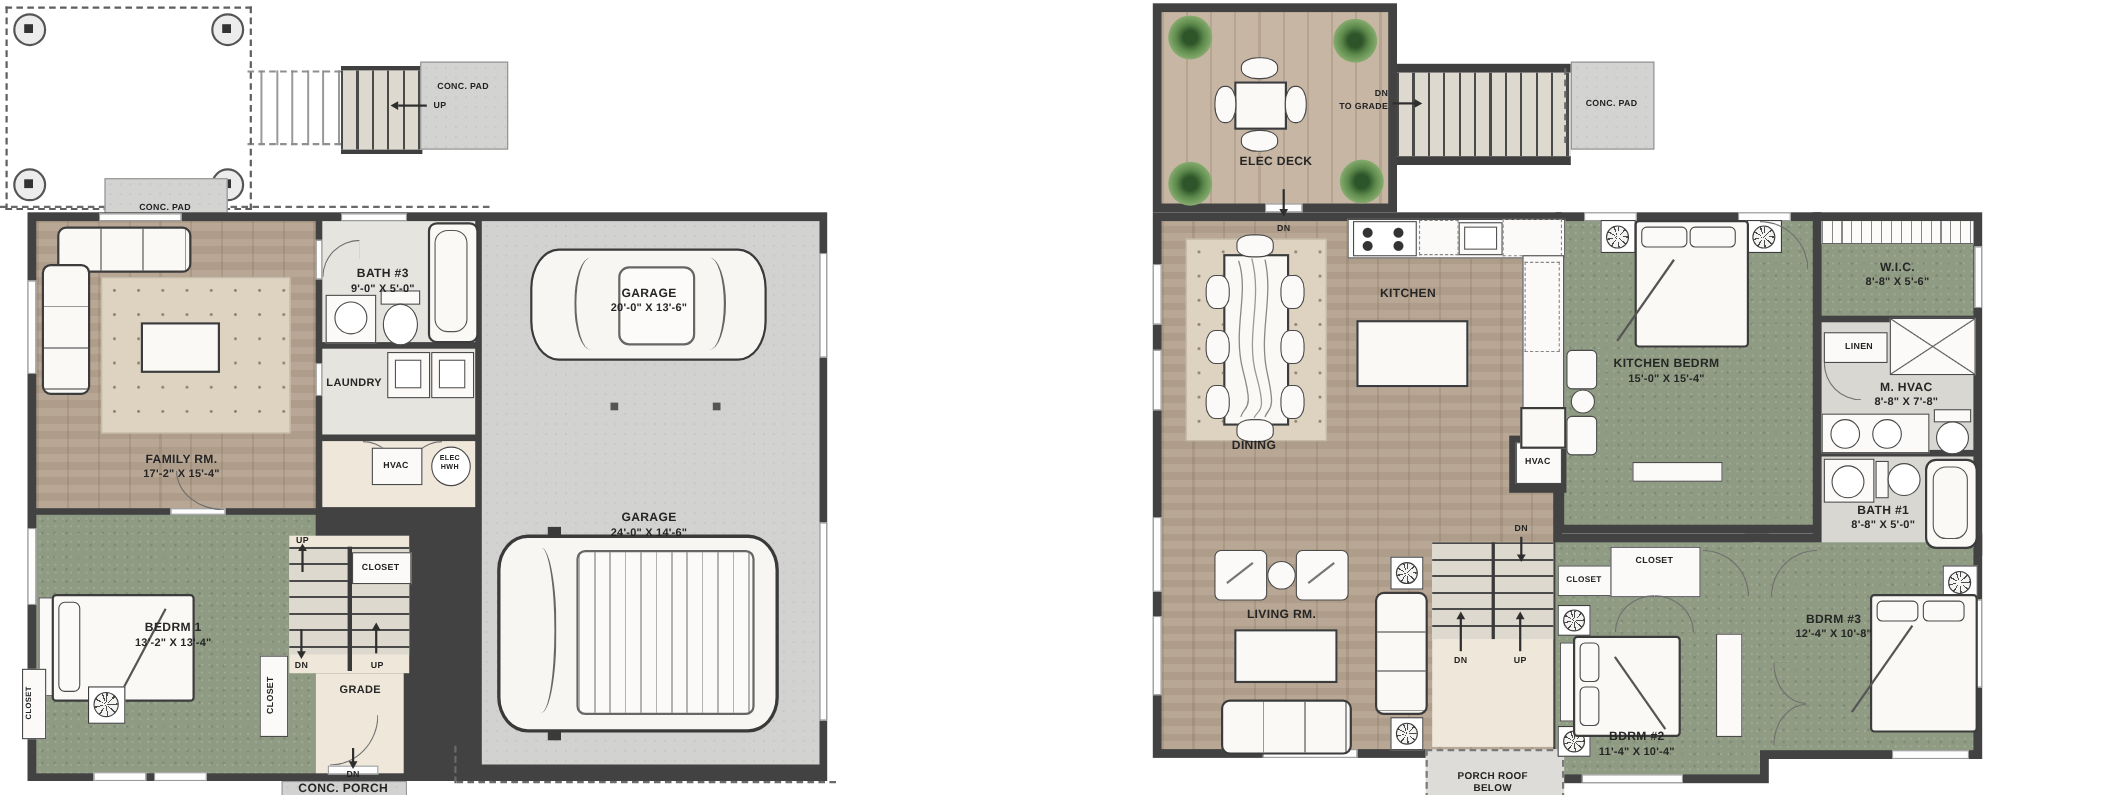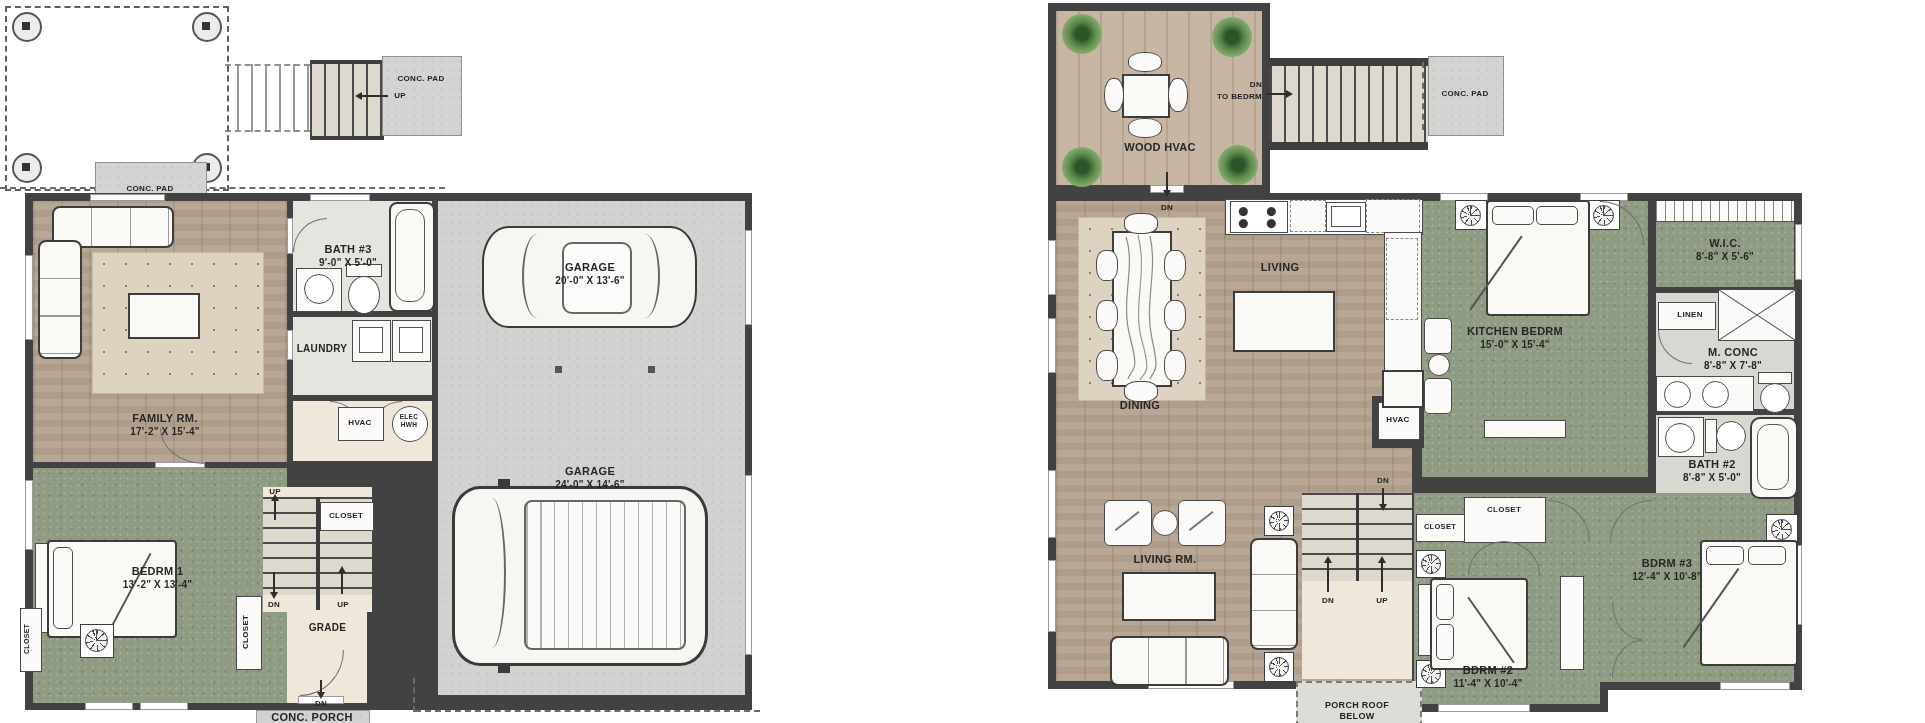--- a/index.html
+++ b/index.html
@@ -240,28 +240,28 @@
     <div class="floor deckwood" style="left:96px;top:11px;width:206px;height:174px;"></div>
     <div class="plant" style="left:102px;top:14px;"></div>
     <div class="plant" style="left:252px;top:17px;"></div>
     <div class="plant" style="left:102px;top:147px;"></div>
     <div class="plant" style="left:258px;top:145px;"></div>
     <div class="furn" style="left:162px;top:74px;width:44px;height:40px;"></div>
     <div class="furnt" style="left:168px;top:52px;width:32px;height:18px;border-radius:45%;"></div>
     <div class="furnt" style="left:168px;top:118px;width:32px;height:18px;border-radius:45%;"></div>
     <div class="furnt" style="left:144px;top:78px;width:18px;height:32px;border-radius:45%;"></div>
     <div class="furnt" style="left:208px;top:78px;width:18px;height:32px;border-radius:45%;"></div>
-    <div class="lbl" style="left:140px;top:141px;width:120px;">WOOD HVAC</div>
+    <div class="lbl" style="left:140px;top:141px;width:120px;">ELEC DECK</div>
 
     <div class="abs stairsV" style="left:310px;top:58px;width:158px;height:76px;border-top:8px solid #3f3f3f;border-bottom:8px solid #3f3f3f;"></div>
     <div class="dashv" style="left:462px;top:62px;height:68px;"></div>
     <div class="conc abs" style="left:468px;top:56px;width:74px;height:78px;"></div>
     <div class="sm" style="left:470px;top:89px;width:70px;">CONC. PAD</div>
     <div class="sm" style="left:240px;top:80px;width:62px;text-align:right;">DN</div>
-    <div class="sm" style="left:240px;top:92px;width:62px;text-align:right;">TO BEDRM</div>
+    <div class="sm" style="left:240px;top:92px;width:62px;text-align:right;">TO GRADE</div>
     <div class="aline" style="left:306px;top:93px;width:22px;height:2px;"></div>
     <div class="ah ah-right" style="left:326px;top:90px;"></div>
 
     <div class="wallbox" style="left:88px;top:193px;width:372px;height:496px;"></div>
     <div class="wallbox" style="left:454px;top:193px;width:242px;height:292px;"></div>
     <div class="wallbox" style="left:688px;top:193px;width:154px;height:312px;"></div>
     <div class="wallbox" style="left:446px;top:485px;width:202px;height:227px;"></div>
     <div class="wallbox" style="left:626px;top:485px;width:216px;height:205px;"></div>
 
     <div class="floor wood" style="left:96px;top:201px;width:356px;height:480px;"></div>
@@ -299,21 +299,21 @@
       background-image:radial-gradient(circle at 22% 32%, #333 4px, rgba(0,0,0,0) 5px),radial-gradient(circle at 22% 72%, #333 4px, rgba(0,0,0,0) 5px),
       radial-gradient(circle at 72% 32%, #333 4px, rgba(0,0,0,0) 5px),radial-gradient(circle at 72% 72%, #333 4px, rgba(0,0,0,0) 5px);background-color:#fff;"></div>
     <div class="abs" style="left:330px;top:200px;width:34px;height:30px;border:1.5px dashed #888;"></div>
     <div class="furnt" style="left:366px;top:202px;width:38px;height:28px;"></div>
     <div class="abs" style="left:371px;top:206px;width:28px;height:19px;border:1.5px solid #555;background:#fff;"></div>
     <div class="abs" style="left:406px;top:199px;width:52px;height:32px;border:1.5px dashed #888;"></div>
     <div class="furnt" style="left:424px;top:232px;width:36px;height:172px;"></div>
     <div class="abs" style="left:426px;top:238px;width:30px;height:80px;border:1.5px dashed #888;"></div>
     <div class="furn" style="left:422px;top:370px;width:38px;height:34px;"></div>
     <div class="furn" style="left:273px;top:291px;width:98px;height:57px;"></div>
-    <div class="lbl" style="left:270px;top:261px;width:100px;">LIVING</div>
+    <div class="lbl" style="left:270px;top:261px;width:100px;">KITCHEN</div>
 
     <div class="rug abs" style="left:118px;top:217px;width:126px;height:182px;"></div>
     <div class="furn" style="left:152px;top:231px;width:56px;height:152px;">
       <svg width="52" height="148" viewBox="0 0 52 148" style="display:block">
         <path d="M12 4 C 22 34, 6 66, 16 104 S 18 134, 14 146" stroke="#8a8a8a" fill="none" stroke-width="1.2"></path>
         <path d="M24 2 C 34 40, 18 72, 28 108 S 30 138, 26 147" stroke="#9a9a9a" fill="none" stroke-width="1.2"></path>
         <path d="M36 3 C 44 38, 30 70, 38 106 S 40 136, 36 146" stroke="#8a8a8a" fill="none" stroke-width="1.2"></path>
       </svg>
     </div>
     <div class="furnt" style="left:164px;top:213px;width:32px;height:19px;border-radius:40%;"></div>
@@ -368,38 +368,38 @@
       repeating-linear-gradient(90deg, #888 0 1px, rgba(0,0,0,0) 1px 9px),#fcfbf9;border-bottom:1.5px solid #555;"></div>
     <div class="lbl" style="left:700px;top:237px;width:130px;">
       <div>W.I.C.</div>
       <div class="dim">8'-8" X 5'-6"</div>
     </div>
 
     <div class="furnt" style="left:698px;top:302px;width:56px;height:26px;"></div>
     <div class="sm" style="left:698px;top:310px;width:64px;">LINEN</div>
     <div class="furnt xshower" style="left:758px;top:289px;width:76px;height:50px;"></div>
     <div class="lbl" style="left:718px;top:346px;width:110px;">
-      <div>M. CONC</div>
+      <div>M. HVAC</div>
       <div class="dim">8'-8" X 7'-8"</div>
     </div>
     <div class="furnt" style="left:696px;top:376px;width:96px;height:34px;"></div>
     <div class="abs circle" style="left:704px;top:381px;width:25px;height:25px;border:1.5px solid #4a4a4a;background:#fff;"></div>
     <div class="abs circle" style="left:742px;top:381px;width:25px;height:25px;border:1.5px solid #4a4a4a;background:#fff;"></div>
     <div class="furnt" style="left:798px;top:372px;width:32px;height:10px;"></div>
     <div class="abs circle" style="left:800px;top:383px;width:28px;height:28px;border:1.5px solid #4a4a4a;background:#fff;"></div>
     <div class="arc arc-bl" style="left:698px;top:330px;width:34px;height:34px;"></div>
 
     <div class="furnt" style="left:698px;top:417px;width:44px;height:38px;"></div>
     <div class="abs circle" style="left:705px;top:423px;width:28px;height:28px;border:1.5px solid #4a4a4a;background:#fff;"></div>
     <div class="furnt" style="left:745px;top:419px;width:10px;height:32px;"></div>
     <div class="abs circle" style="left:756px;top:421px;width:28px;height:28px;border:1.5px solid #4a4a4a;background:#fff;"></div>
     <div class="furn" style="left:790px;top:417px;width:44px;height:78px;border-radius:10px;"></div>
     <div class="abs" style="left:797px;top:424px;width:30px;height:64px;border:1.5px solid #555;border-radius:12px;"></div>
     <div class="lbl" style="left:702px;top:458px;width:100px;">
-      <div>BATH #2</div>
+      <div>BATH #1</div>
       <div class="dim">8'-8" X 5'-0"</div>
     </div>
 
     <div class="abs stairsH" style="left:342px;top:493px;width:110px;height:88px;"></div>
     <div class="abs" style="left:396px;top:493px;width:3px;height:88px;background:#3a3a3a;"></div>
     <div class="sm" style="left:412px;top:476px;width:22px;">DN</div>
     <div class="aline" style="left:422px;top:488px;width:2px;height:18px;"></div>
     <div class="ah ah-down" style="left:419px;top:504px;"></div>
     <div class="aline" style="left:367px;top:562px;width:2px;height:30px;"></div>
     <div class="ah ah-up" style="left:364px;top:556px;"></div>

